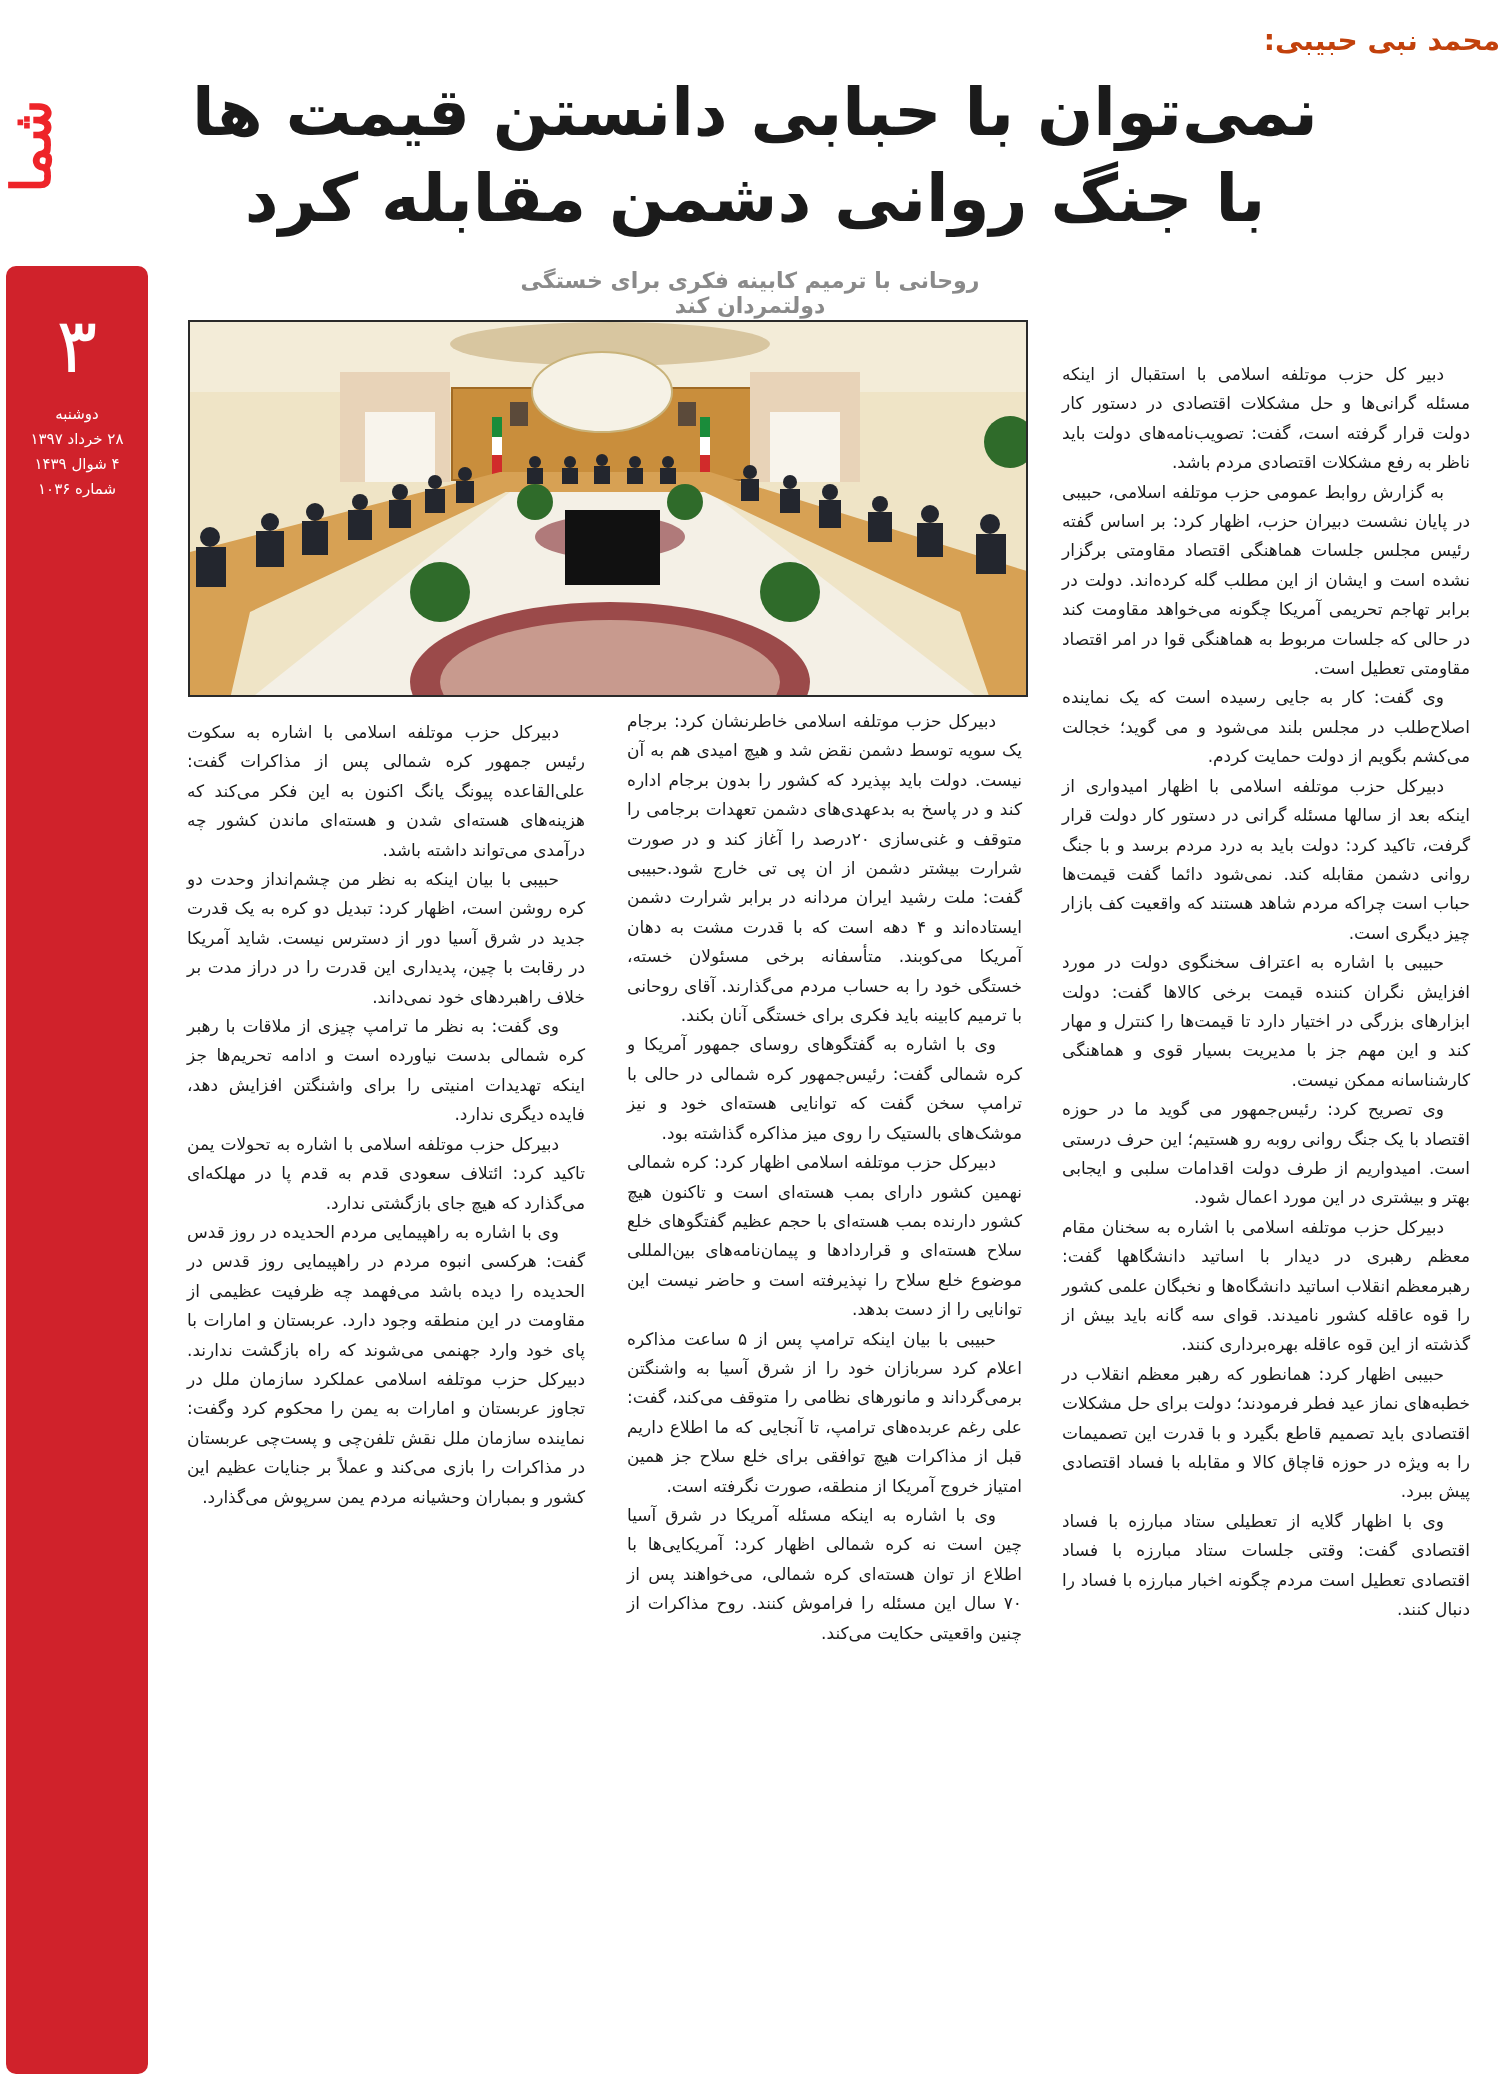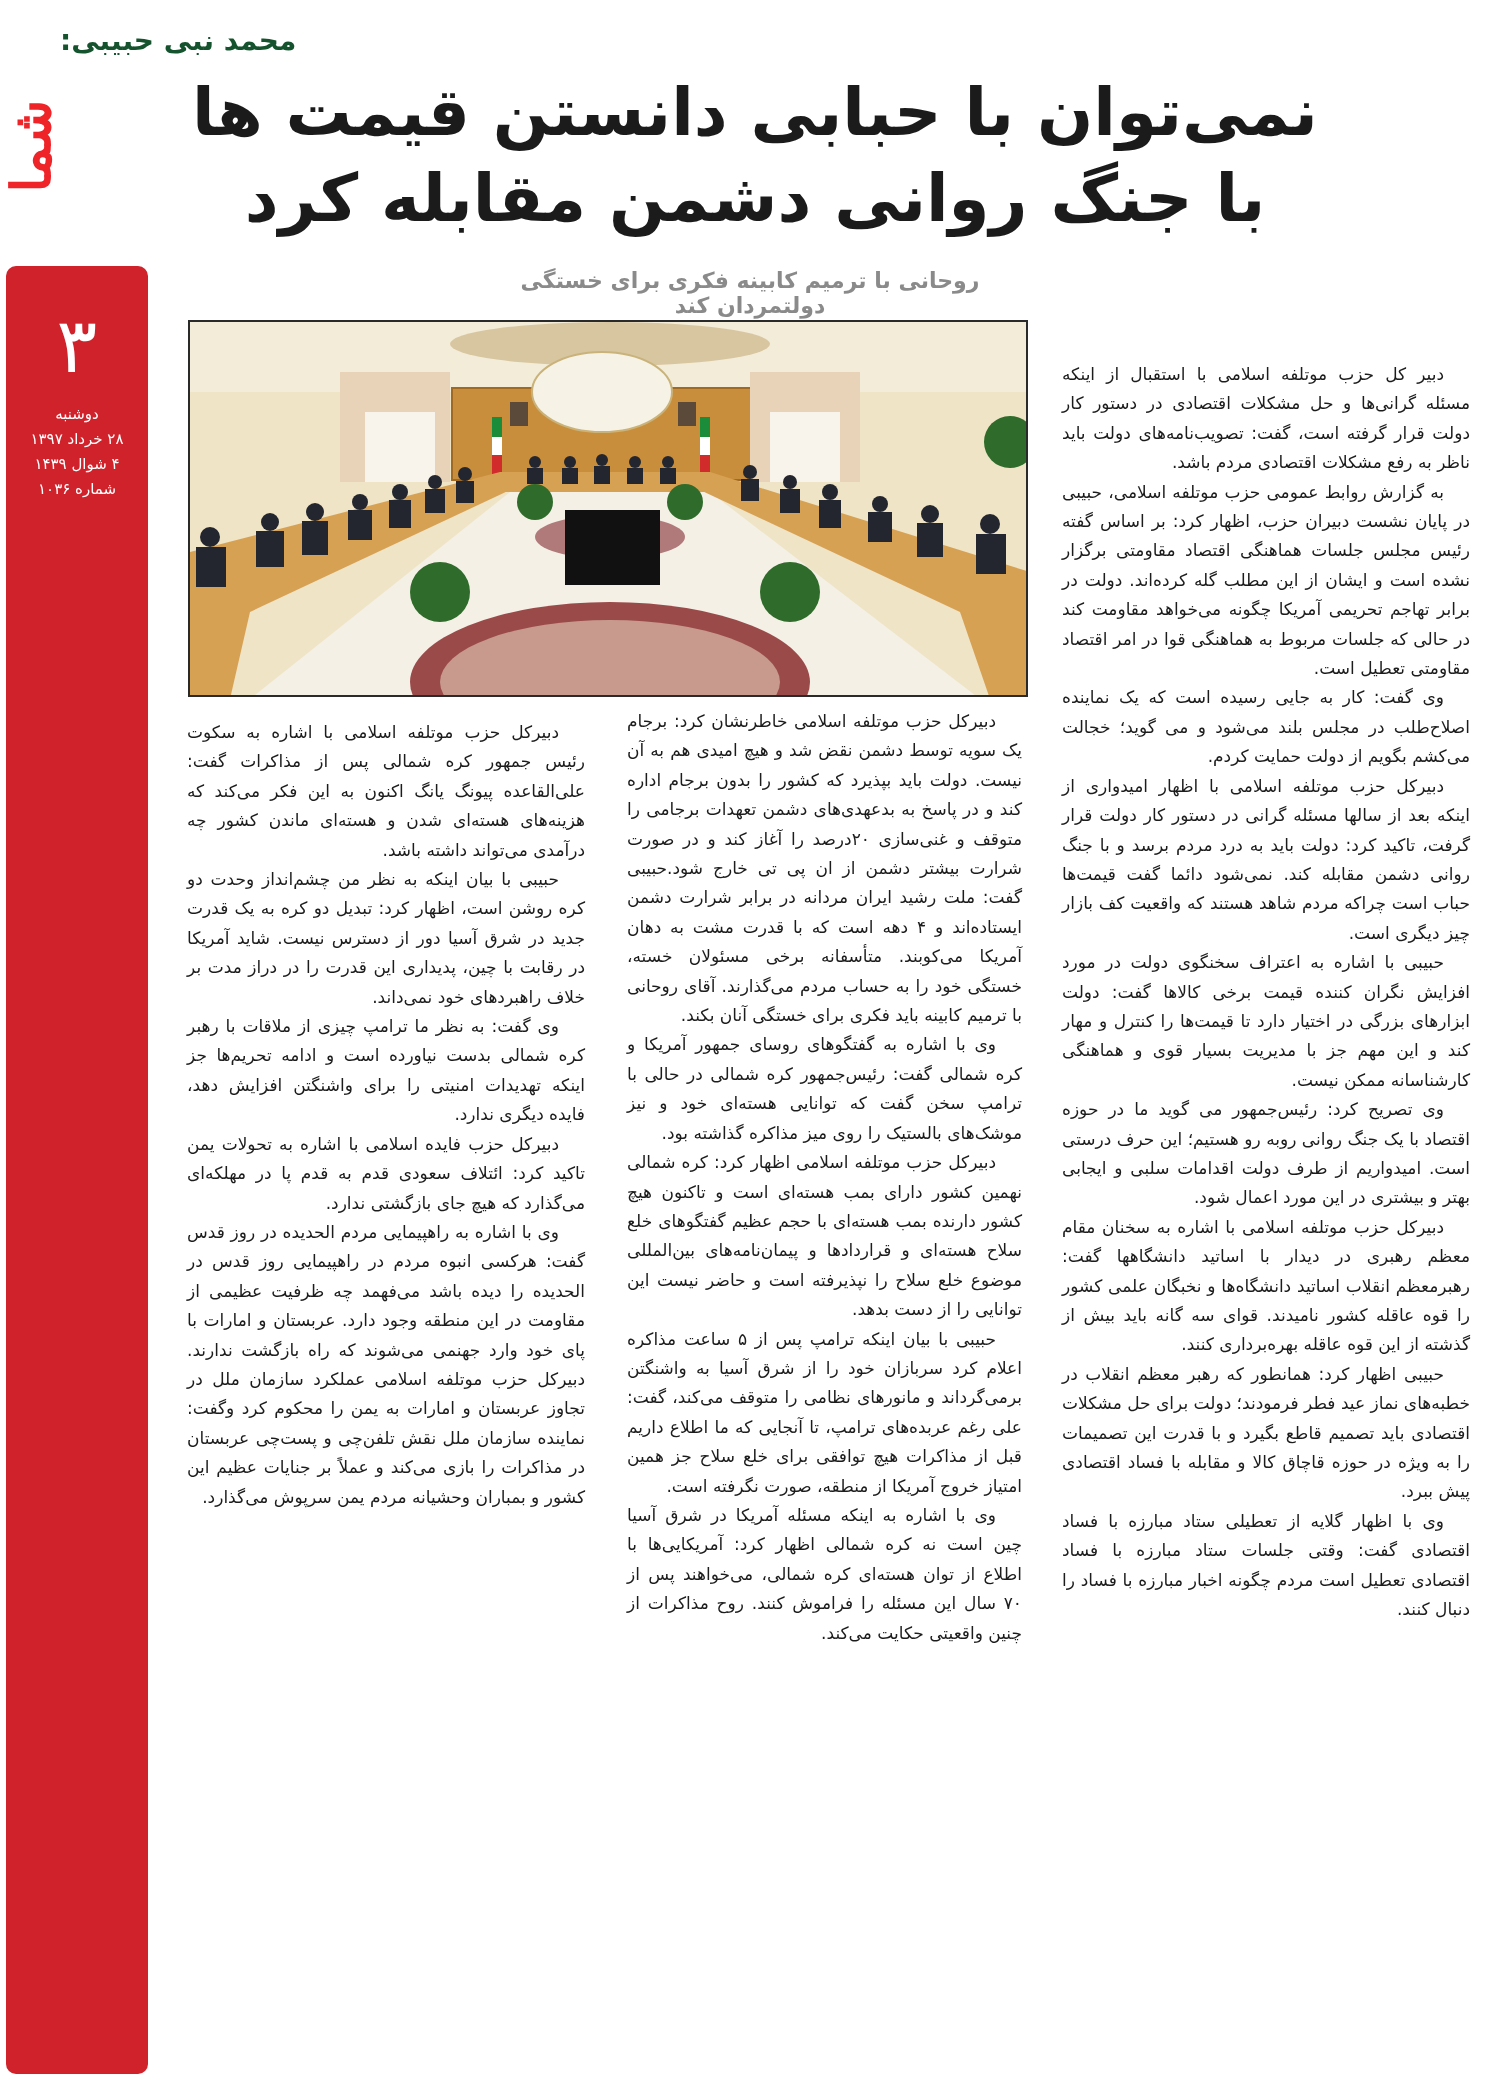--- a/index.html
+++ b/index.html
@@ -21,21 +21,21 @@
     background: #d0222b; border-radius: 10px; color: #fff; text-align: center;
     direction: rtl;
   }
   .page-num { font-family: "DejaVu Sans", sans-serif; font-size: 76px; font-weight: 300;
     line-height: 1; margin-top: 42px; }
   .date-line { font-size: 15px; line-height: 25px; }
   .date-block { margin-top: 18px; }
 
   
   .kicker { position: absolute; left: 0; top: 24px; width: 1500px; padding-left: 60px;
-    text-align: left; direction: rtl; color: #14532d; font-size: 28px; font-weight: bold; }
+    text-align: right; direction: rtl; color: #c2410c; font-size: 28px; font-weight: bold; }
   .headline { position: absolute; left: 150px; top: 70px; width: 1210px; text-align: center;
     direction: rtl; font-family: "DejaVu Sans", sans-serif; font-weight: bold;
     font-size: 66px; line-height: 86px; color: #1b1b1b; letter-spacing: -1px; }
   .subhead { position: absolute; left: 490px; top: 268px; width: 520px; text-align: center;
     direction: rtl; color: #8a8a8a; font-size: 22px; font-weight: bold;
     border-bottom: 3px solid #9b9b9b; padding-bottom: 4px; }
 
   
   .photo { position: absolute; left: 188px; top: 320px; width: 840px; height: 377px;
     border: 2px solid #2a2a2a; overflow: hidden; background: #efe6cc; }
@@ -178,15 +178,15 @@
   <p>وی با اشاره به گفتگوهای روسای جمهور آمریکا و کره شمالی گفت: رئیس‌جمهور کره شمالی در حالی با ترامپ سخن گفت که توانایی هسته‌ای خود و نیز موشک‌های بالستیک را روی میز مذاکره گذاشته بود.</p>
   <p>دبیرکل حزب موتلفه اسلامی اظهار کرد: کره شمالی نهمین کشور دارای بمب هسته‌ای است و تاکنون هیچ کشور دارنده بمب هسته‌ای با حجم عظیم گفتگوهای خلع سلاح هسته‌ای و قراردادها و پیمان‌نامه‌های بین‌المللی موضوع خلع سلاح را نپذیرفته است و حاضر نیست این توانایی را از دست بدهد.</p>
   <p>حبیبی با بیان اینکه ترامپ پس از ۵ ساعت مذاکره اعلام کرد سربازان خود را از شرق آسیا به واشنگتن برمی‌گرداند و مانورهای نظامی را متوقف می‌کند، گفت: علی رغم عربده‌های ترامپ، تا آنجایی که ما اطلاع داریم قبل از مذاکرات هیچ توافقی برای خلع سلاح جز همین امتیاز خروج آمریکا از منطقه، صورت نگرفته است.</p>
   <p>وی با اشاره به اینکه مسئله آمریکا در شرق آسیا چین است نه کره شمالی اظهار کرد: آمریکایی‌ها با اطلاع از توان هسته‌ای کره شمالی، می‌خواهند پس از ۷۰ سال این مسئله را فراموش کنند. روح مذاکرات از چنین واقعیتی حکایت می‌کند.</p>
 </div>
 
 <div class="col col-left">
   <p>دبیرکل حزب موتلفه اسلامی با اشاره به سکوت رئیس جمهور کره شمالی پس از مذاکرات گفت: علی‌القاعده پیونگ یانگ اکنون به این فکر می‌کند که هزینه‌های هسته‌ای شدن و هسته‌ای ماندن کشور چه درآمدی می‌تواند داشته باشد.</p>
   <p>حبیبی با بیان اینکه به نظر من چشم‌انداز وحدت دو کره روشن است، اظهار کرد: تبدیل دو کره به یک قدرت جدید در شرق آسیا دور از دسترس نیست. شاید آمریکا در رقابت با چین، پدیداری این قدرت را در دراز مدت بر خلاف راهبردهای خود نمی‌داند.</p>
   <p>وی گفت: به نظر ما ترامپ چیزی از ملاقات با رهبر کره شمالی بدست نیاورده است و ادامه تحریم‌ها جز اینکه تهدیدات امنیتی را برای واشنگتن افزایش دهد، فایده دیگری ندارد.</p>
-  <p>دبیرکل حزب فایده اسلامی با اشاره به تحولات یمن تاکید کرد: ائتلاف سعودی قدم به قدم پا در مهلکه‌ای می‌گذارد که هیچ جای بازگشتی ندارد.</p>
+  <p>دبیرکل حزب موتلفه اسلامی با اشاره به تحولات یمن تاکید کرد: ائتلاف سعودی قدم به قدم پا در مهلکه‌ای می‌گذارد که هیچ جای بازگشتی ندارد.</p>
   <p>وی با اشاره به راهپیمایی مردم الحدیده در روز قدس گفت: هرکسی انبوه مردم در راهپیمایی روز قدس در الحدیده را دیده باشد می‌فهمد چه ظرفیت عظیمی از مقاومت در این منطقه وجود دارد. عربستان و امارات با پای خود وارد جهنمی می‌شوند که راه بازگشت ندارند. دبیرکل حزب موتلفه اسلامی عملکرد سازمان ملل در تجاوز عربستان و امارات به یمن را محکوم کرد وگفت: نماینده سازمان ملل نقش تلفن‌چی و پست‌چی عربستان در مذاکرات را بازی می‌کند و عملاً بر جنایات عظیم این کشور و بمباران وحشیانه مردم یمن سرپوش می‌گذارد.</p>
 </div>
 
 </body></html>

